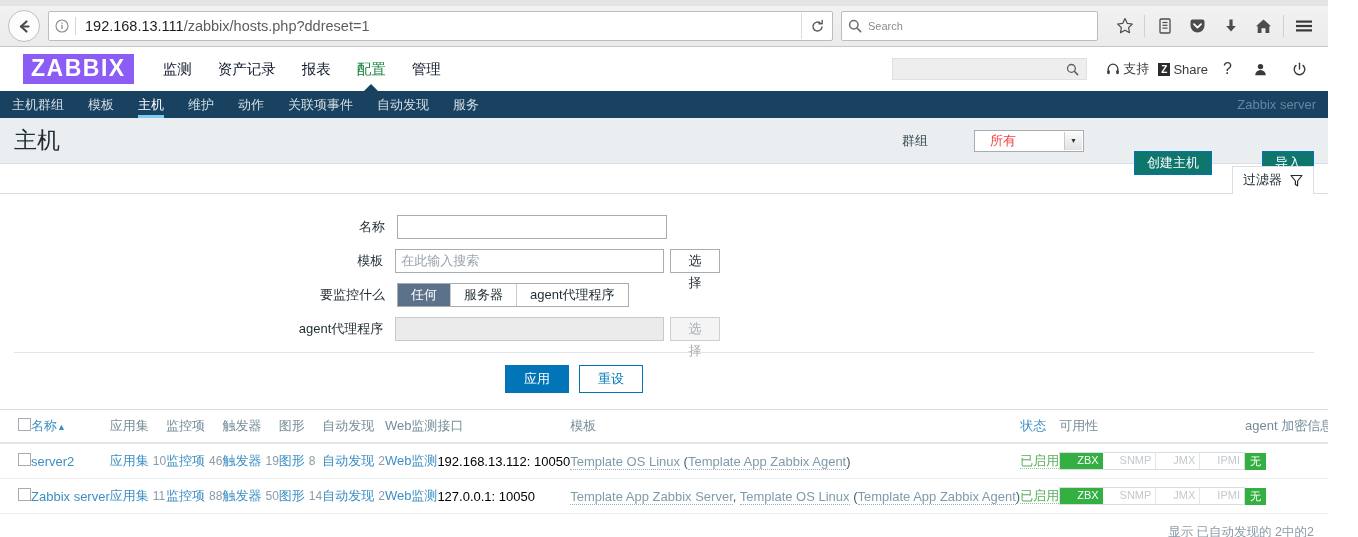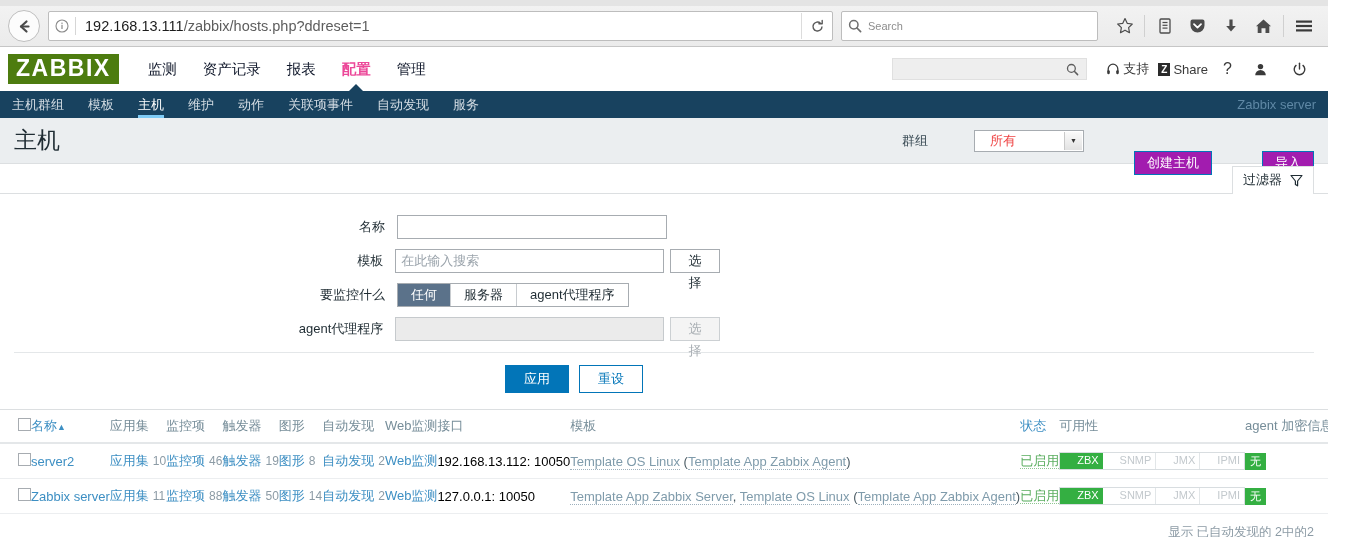--- a/index.html
+++ b/index.html
@@ -111,40 +111,40 @@
   
   .zbx-header {
     height: 44px;
     background: #ffffff;
     display: flex;
     align-items: center;
     padding: 0 12px 0 0;
     box-sizing: border-box;
   }
   .zbx-logo {
-    background: #4d7c0f;
+    background: #8b5cf6;
     color: #ffffff;
     font-size: 23px;
     font-weight: bold;
     letter-spacing: 1.5px;
     padding: 3px 8px 4px 8px;
-    margin-left: 8px;
+    margin-left: 23px;
     margin-right: 16px;
     line-height: 1;
     font-family: "Liberation Sans", sans-serif;
   }
   .topmenu { display: flex; align-items: center; height: 44px; }
   .topmenu a {
     color: #0f172a;
     font-size: 14.5px;
     text-decoration: none;
     padding: 0 13px;
     line-height: 44px;
   }
-  .topmenu a.selected { color: #ec4899; font-weight: bold; }
+  .topmenu a.selected { color: #15803d; font-weight: normal; }
   .header-right {
     margin-left: auto;
     display: flex;
     align-items: center;
   }
   .hsearch {
     width: 195px; height: 22px;
     background: #eeeeee;
     border: 1px solid #e0e0e0;
     display: flex; align-items: center;
@@ -245,21 +245,21 @@
   .group-select .val { padding-left: 15px; color: #ef4444; }
   .group-select .arrow {
     position: absolute; right: 1px; top: 1px; bottom: 1px;
     width: 17px;
     background: linear-gradient(#fafafa, #e2e2e2);
     border-left: 1px solid #c9c9c9;
     display: flex; align-items: center; justify-content: center;
     font-size: 7px; color: #333;
   }
   .btn-blue {
-    background: #a21caf;
+    background: #0f766e;
     color: #ffffff;
     border: 1px solid #0275b8;
     font-size: 13px;
     padding: 3px 12px;
     margin-left: 10px;
     cursor: pointer;
     line-height: 16px;
     margin-top: 44px;
   }
 

